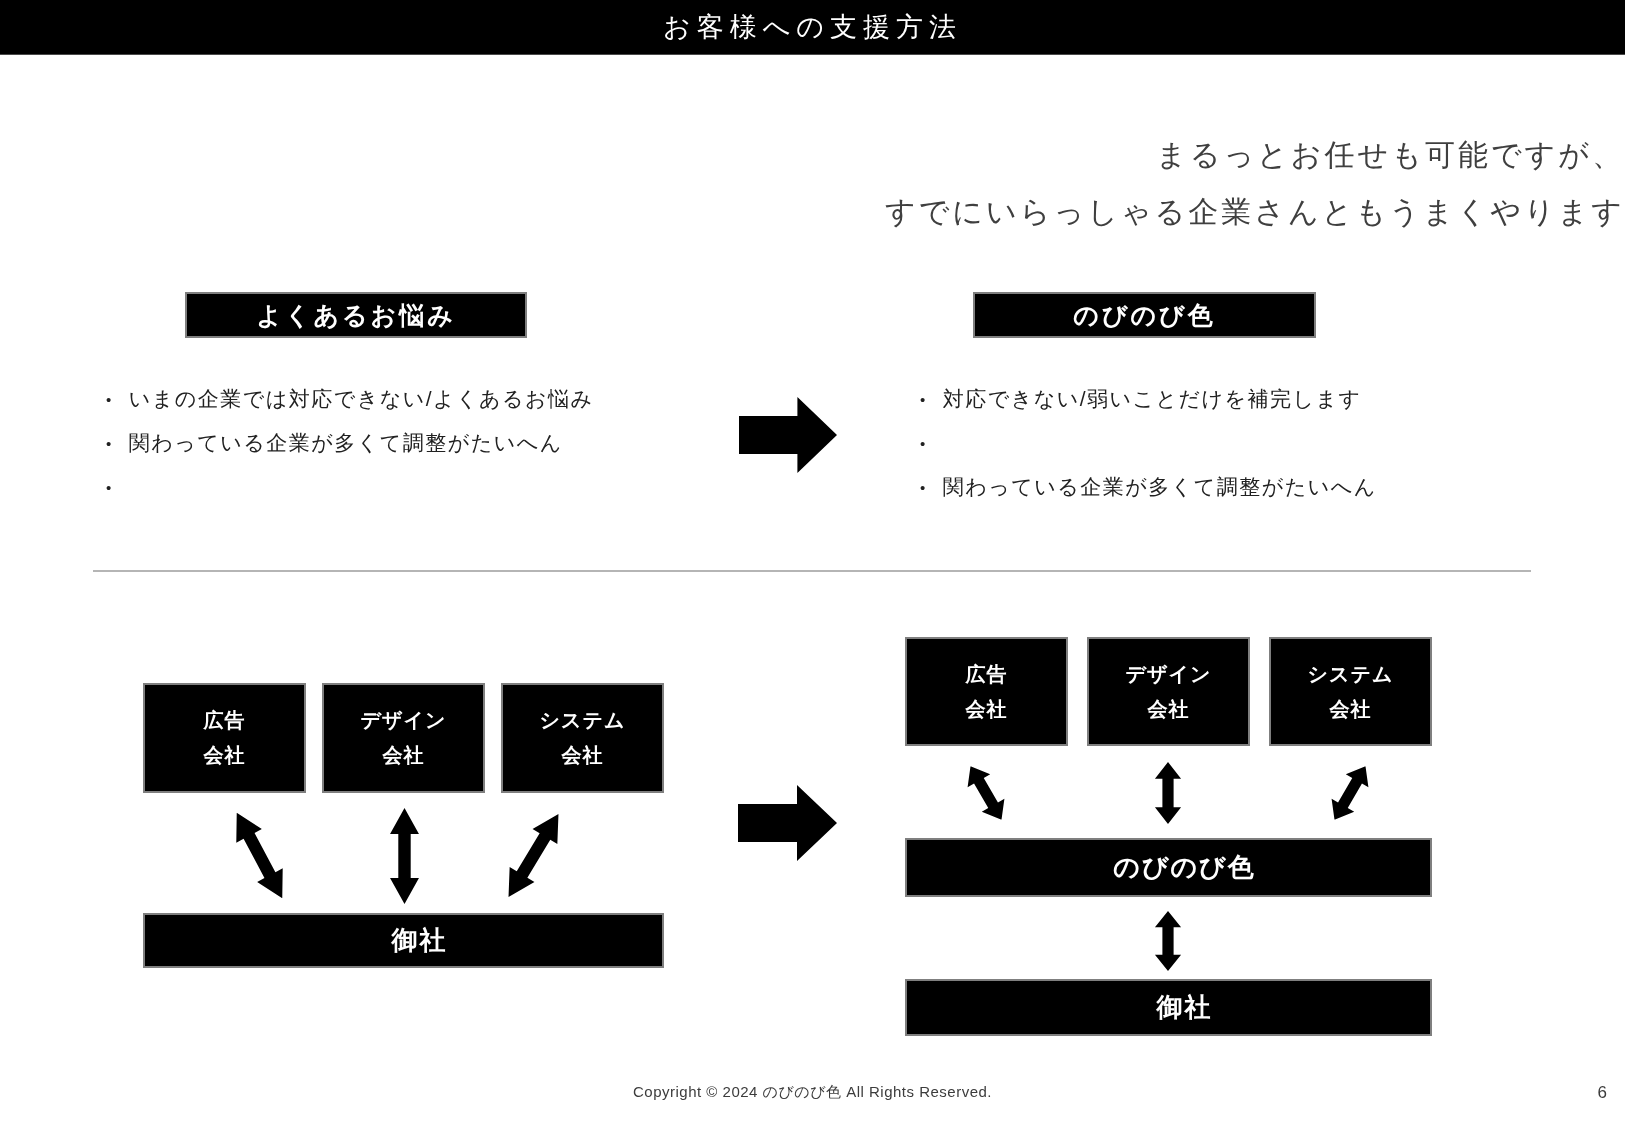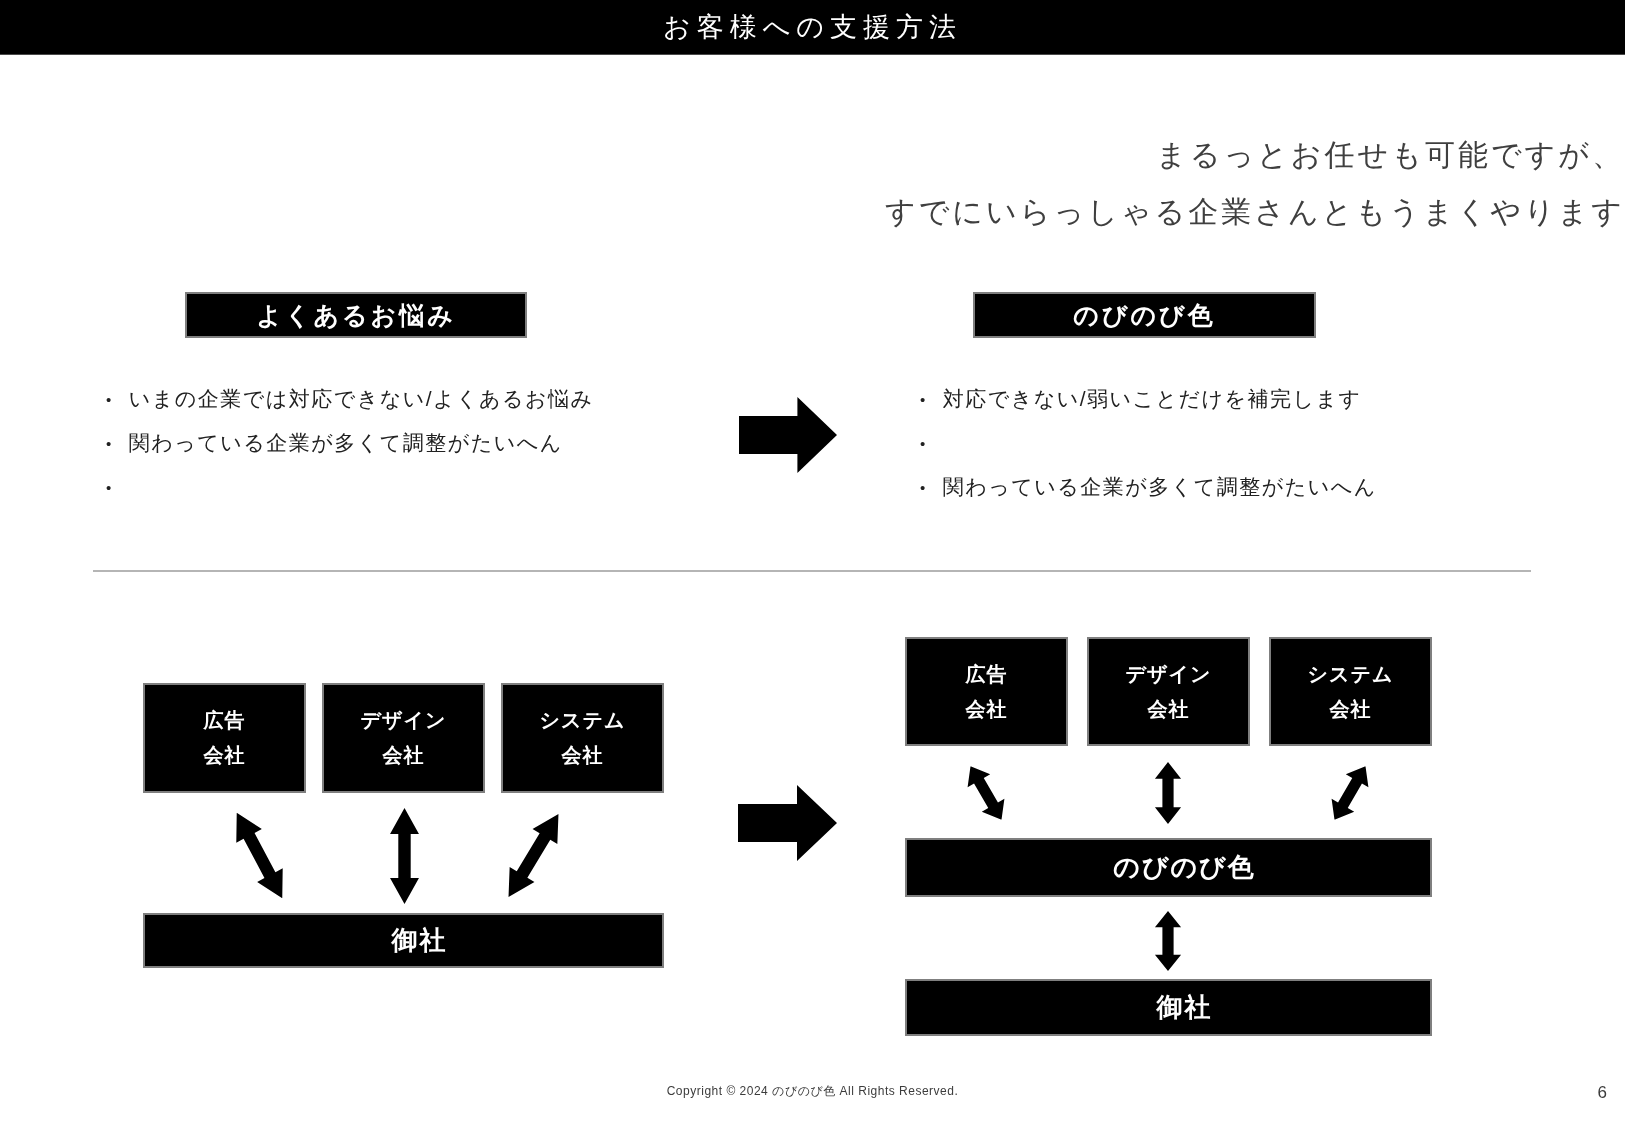--- a/index.html
+++ b/index.html
@@ -64,21 +64,21 @@
   }
 
   
   .arrow-abs { position: absolute; }
   .arrow-abs svg { display: block; width: 100%; height: 100%; }
   .fill-black { fill: #000000; }
 
   
   .footer {
     position: absolute; left: 0; top: 1083px; width: 100%;
-    text-align: center; color: #3c3c3c; font-size: 12px; letter-spacing: 0.5px;
+    text-align: center; color: #3c3c3c; font-size: 15px; letter-spacing: 0.5px;
   }
   .page-number {
     position: absolute; right: 18px; top: 1083px;
     color: #3c3c3c; font-size: 17px;
   }
 </style>
 </head>
 <body>
 
 <div class="slide">

